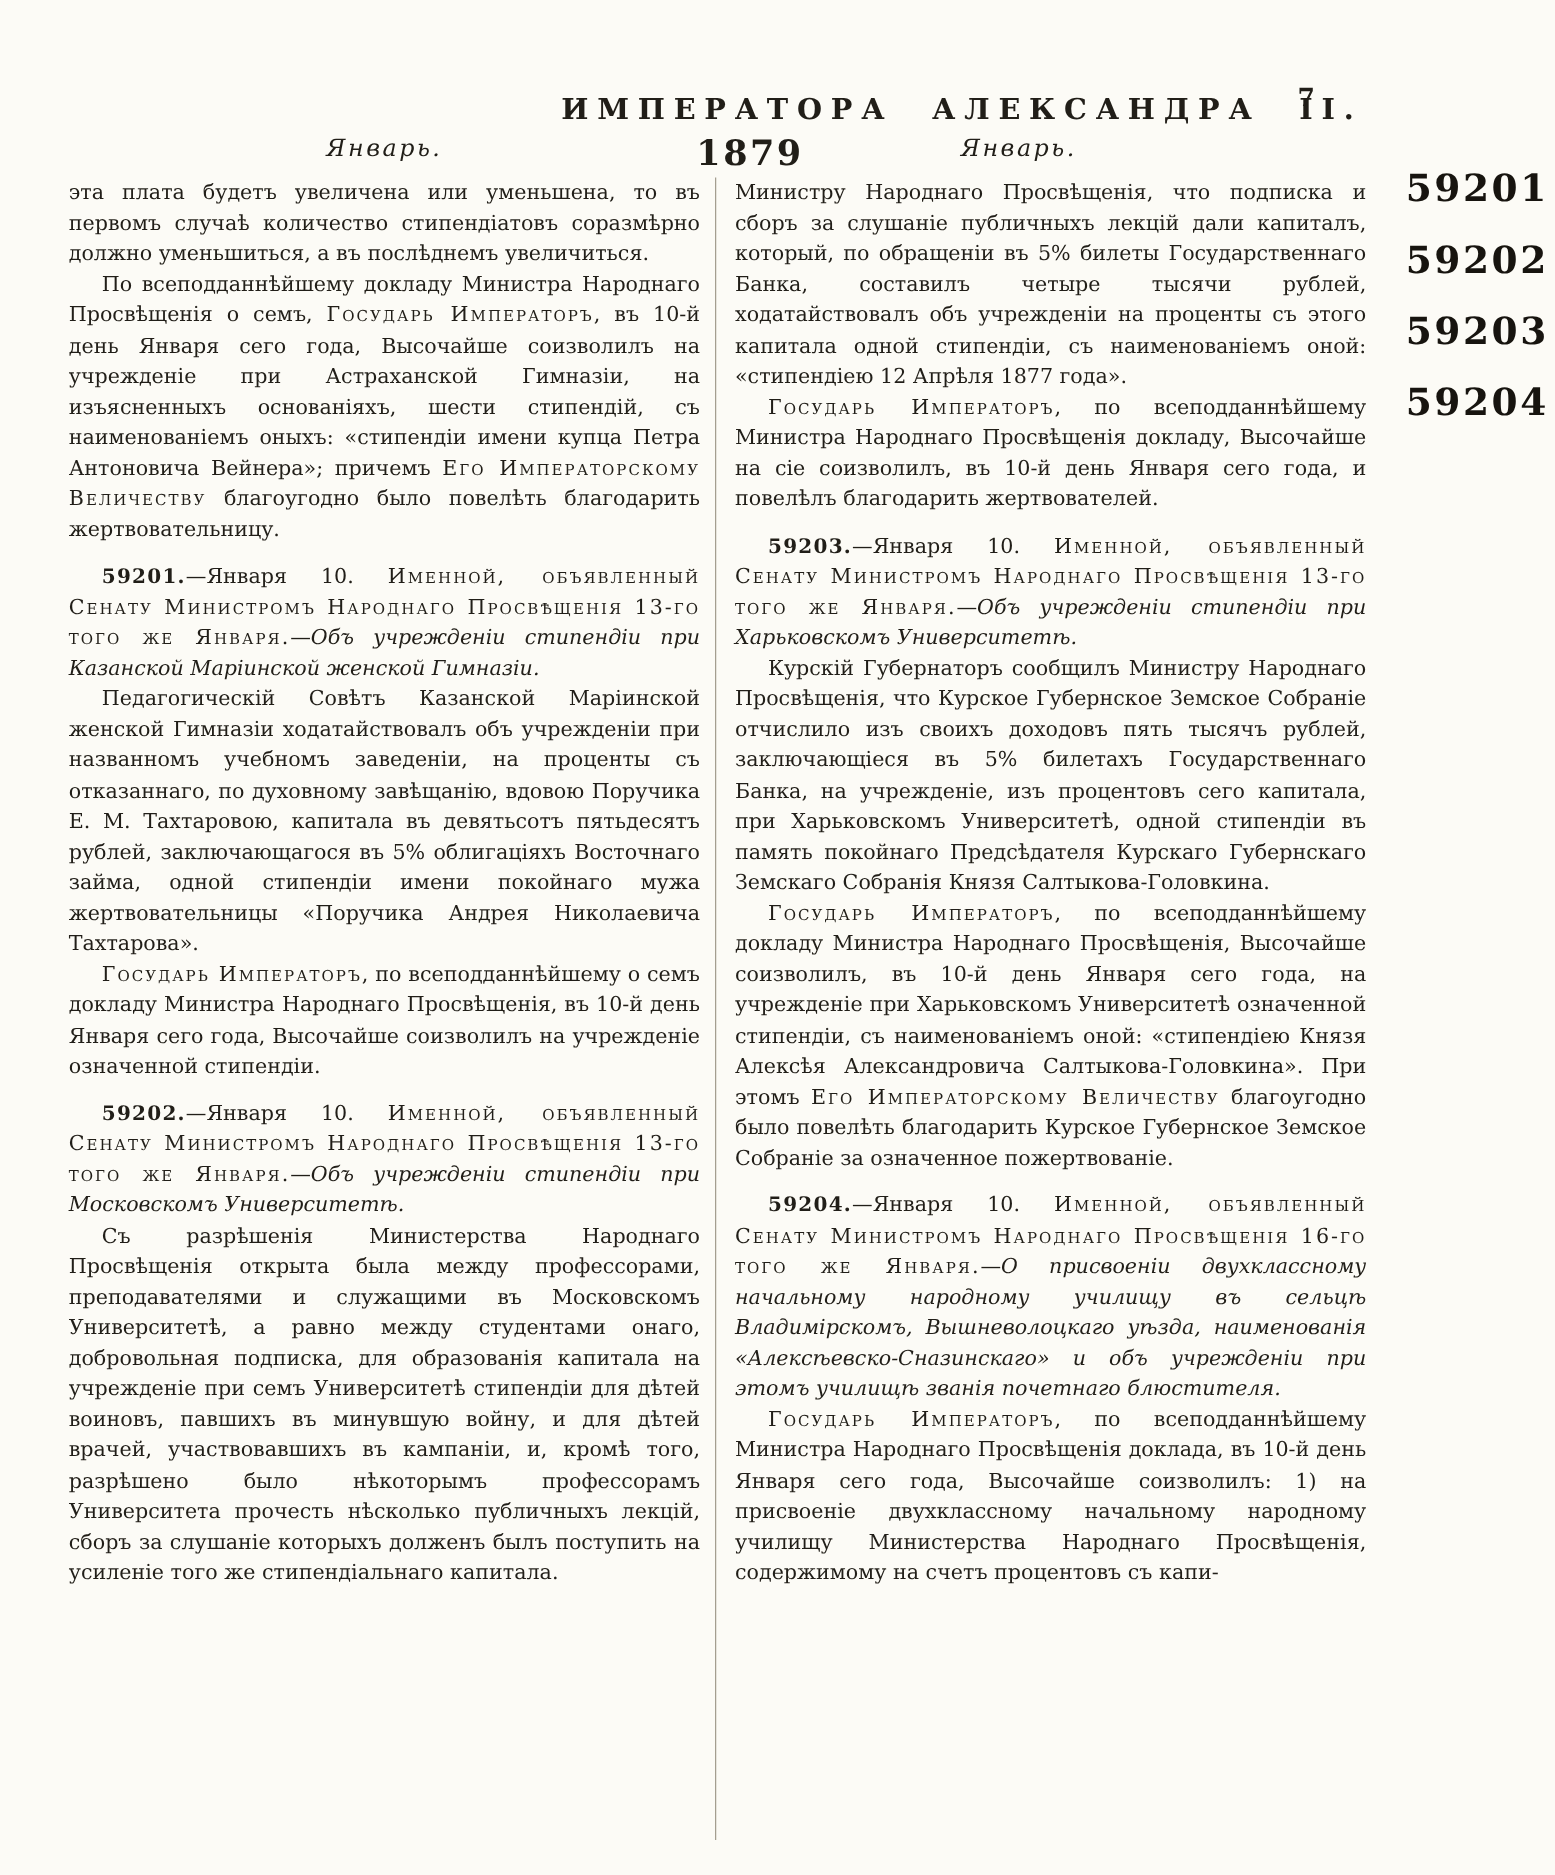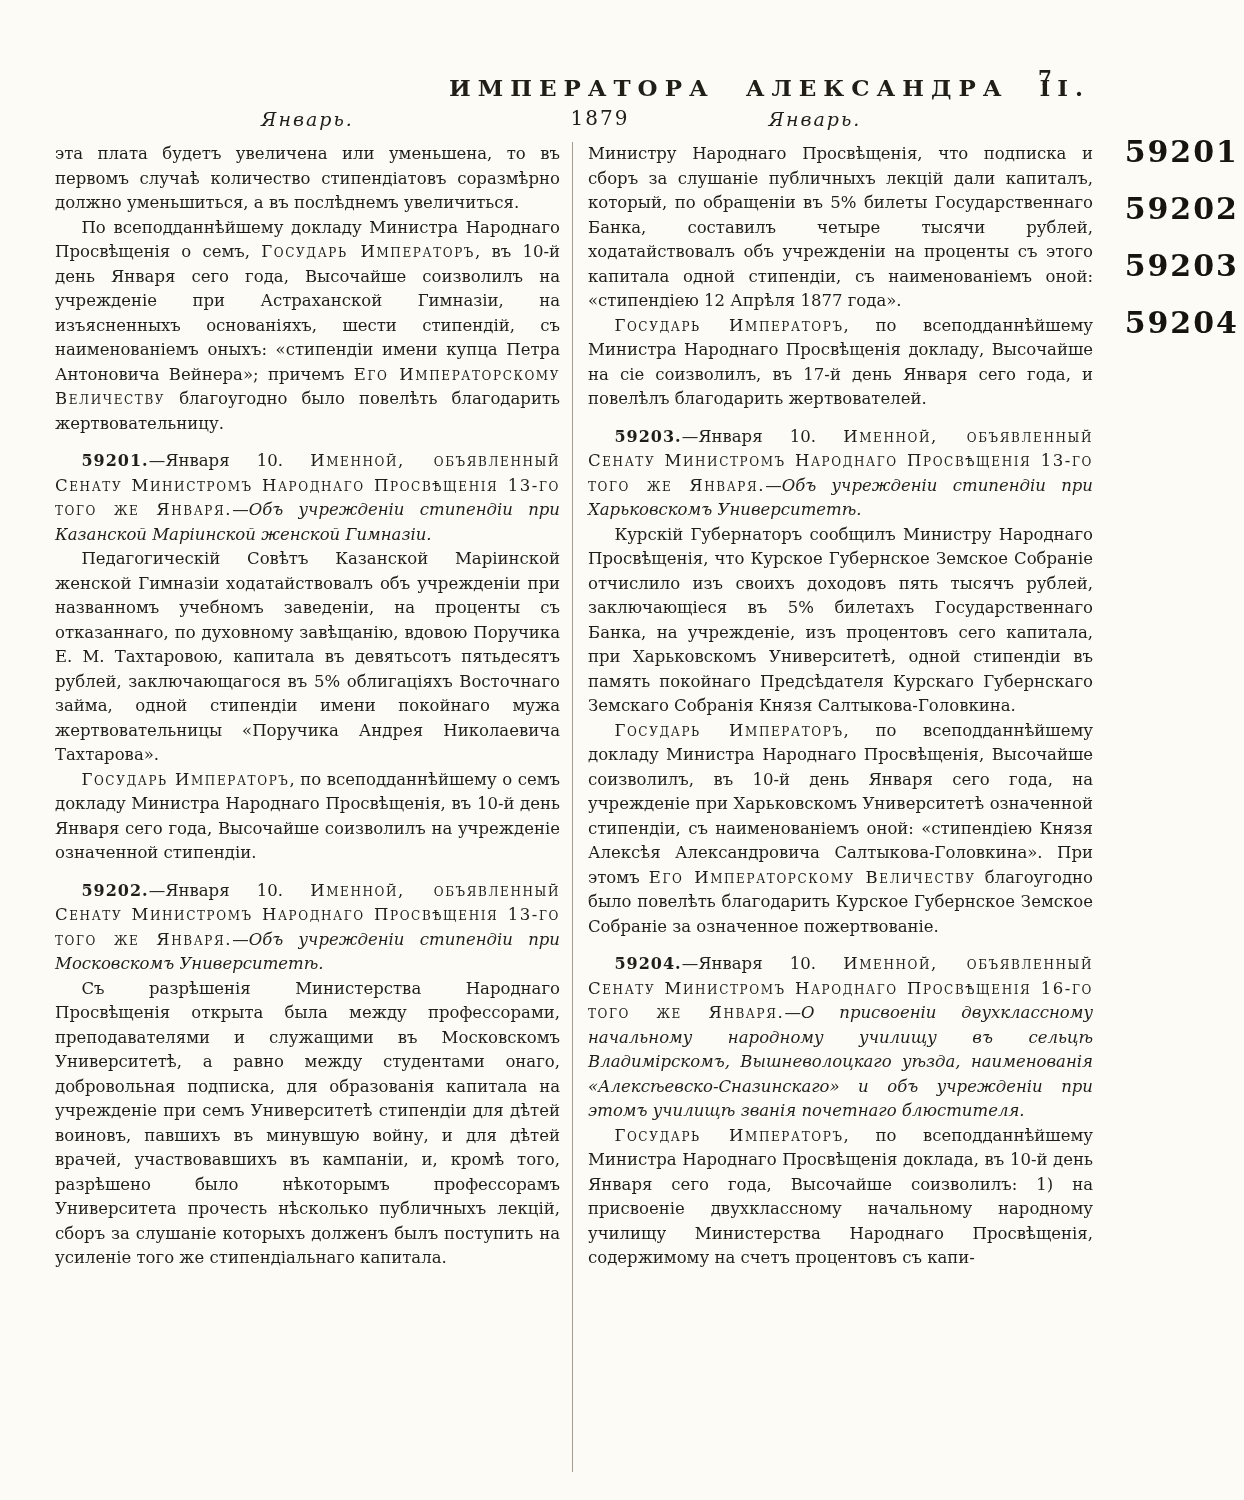--- a/index.html
+++ b/index.html
@@ -23,21 +23,21 @@
   .page-number {
     position:absolute; top:66px; left:1038px;
     font-size:20px; font-weight:bold;
   }
   .subheader-month-left {
     position:absolute; top:108px; left:55px; width:505px;
     text-align:center; font-style:italic; font-size:19px; letter-spacing:2px;
   }
   .subheader-year {
     position:absolute; top:106px; left:520px; width:160px;
-    text-align:center; font-size:20px; font-weight:normal; letter-spacing:2px;
+    text-align:center; font-size:28px; font-weight:bold; letter-spacing:2px;
   }
   .subheader-month-right {
     position:absolute; top:108px; left:585px; width:460px;
     text-align:center; font-style:italic; font-size:19px; letter-spacing:2px;
   }
   
   .column {
     position:absolute; top:142px; width:505px;
   }
   .column-left  { left:55px;  }
@@ -89,21 +89,21 @@
       <p class="para"><span class="run-n">эта плата будетъ увеличена или уменьшена, то въ первомъ случаѣ количество стипендіатовъ соразмѣрно должно уменьшиться, а въ послѣднемъ увеличиться.</span></p>
       <p class="para indent"><span class="run-n">По всеподданнѣйшему докладу Министра Народнаго Просвѣщенія о семъ, </span><span class="run-sp">Государь Императоръ</span><span class="run-n">, въ 10-й день Января сего года, Высочайше соизволилъ на учрежденіе при Астраханской Гимназіи, на изъясненныхъ основаніяхъ, шести стипендій, съ наименованіемъ оныхъ: «стипендіи имени купца Петра Антоновича Вейнера»; причемъ </span><span class="run-sp">Его Императорскому Величеству</span><span class="run-n"> благоугодно было повелѣть благодарить жертвовательницу.</span></p>
       <p class="para indent heading"><span class="run-b">59201.</span><span class="run-n">—Января 10. </span><span class="run-sp">Именной, объявленный Сенату Министромъ Народнаго Просвѣщенія 13-го того же Января.</span><span class="run-n">—</span><span class="run-i">Объ учрежденіи стипендіи при Казанской Маріинской женской Гимназіи.</span></p>
       <p class="para indent"><span class="run-n">Педагогическій Совѣтъ Казанской Маріинской женской Гимназіи ходатайствовалъ объ учрежденіи при названномъ учебномъ заведеніи, на проценты съ отказаннаго, по духовному завѣщанію, вдовою Поручика Е. М. Тахтаровою, капитала въ девятьсотъ пятьдесятъ рублей, заключающагося въ 5% облигаціяхъ Восточнаго займа, одной стипендіи имени покойнаго мужа жертвовательницы «Поручика Андрея Николаевича Тахтарова».</span></p>
       <p class="para indent"><span class="run-sp">Государь Императоръ</span><span class="run-n">, по всеподданнѣйшему о семъ докладу Министра Народнаго Просвѣщенія, въ 10-й день Января сего года, Высочайше соизволилъ на учрежденіе означенной стипендіи.</span></p>
       <p class="para indent heading"><span class="run-b">59202.</span><span class="run-n">—Января 10. </span><span class="run-sp">Именной, объявленный Сенату Министромъ Народнаго Просвѣщенія 13-го того же Января.</span><span class="run-n">—</span><span class="run-i">Объ учрежденіи стипендіи при Московскомъ Университетѣ.</span></p>
       <p class="para indent"><span class="run-n">Съ разрѣшенія Министерства Народнаго Просвѣщенія открыта была между профессорами, преподавателями и служащими въ Московскомъ Университетѣ, а равно между студентами онаго, добровольная подписка, для образованія капитала на учрежденіе при семъ Университетѣ стипендіи для дѣтей воиновъ, павшихъ въ минувшую войну, и для дѣтей врачей, участвовавшихъ въ кампаніи, и, кромѣ того, разрѣшено было нѣкоторымъ профессорамъ Университета прочесть нѣсколько публичныхъ лекцій, сборъ за слушаніе которыхъ долженъ былъ поступить на усиленіе того же стипендіальнаго капитала.</span></p>
     </div>
   <div class="column column-right">
       <p class="para"><span class="run-n">Министру Народнаго Просвѣщенія, что подписка и сборъ за слушаніе публичныхъ лекцій дали капиталъ, который, по обращеніи въ 5% билеты Государственнаго Банка, составилъ четыре тысячи рублей, ходатайствовалъ объ учрежденіи на проценты съ этого капитала одной стипендіи, съ наименованіемъ оной: «стипендіею 12 Апрѣля 1877 года».</span></p>
-      <p class="para indent"><span class="run-sp">Государь Императоръ</span><span class="run-n">, по всеподданнѣйшему Министра Народнаго Просвѣщенія докладу, Высочайше на сіе соизволилъ, въ 17-й день Января сего года, и повелѣлъ благодарить жертвователей.</span></p>
+      <p class="para indent"><span class="run-sp">Государь Императоръ</span><span class="run-n">, по всеподданнѣйшему Министра Народнаго Просвѣщенія докладу, Высочайше на сіе соизволилъ, въ 10-й день Января сего года, и повелѣлъ благодарить жертвователей.</span></p>
       <p class="para indent heading"><span class="run-b">59203.</span><span class="run-n">—Января 10. </span><span class="run-sp">Именной, объявленный Сенату Министромъ Народнаго Просвѣщенія 13-го того же Января.</span><span class="run-n">—</span><span class="run-i">Объ учрежденіи стипендіи при Харьковскомъ Университетѣ.</span></p>
       <p class="para indent"><span class="run-n">Курскій Губернаторъ сообщилъ Министру Народнаго Просвѣщенія, что Курское Губернское Земское Собраніе отчислило изъ своихъ доходовъ пять тысячъ рублей, заключающіеся въ 5% билетахъ Государственнаго Банка, на учрежденіе, изъ процентовъ сего капитала, при Харьковскомъ Университетѣ, одной стипендіи въ память покойнаго Предсѣдателя Курскаго Губернскаго Земскаго Собранія Князя Салтыкова-Головкина.</span></p>
       <p class="para indent"><span class="run-sp">Государь Императоръ</span><span class="run-n">, по всеподданнѣйшему докладу Министра Народнаго Просвѣщенія, Высочайше соизволилъ, въ 10-й день Января сего года, на учрежденіе при Харьковскомъ Университетѣ означенной стипендіи, съ наименованіемъ оной: «стипендіею Князя Алексѣя Александровича Салтыкова-Головкина». При этомъ </span><span class="run-sp">Его Императорскому Величеству</span><span class="run-n"> благоугодно было повелѣть благодарить Курское Губернское Земское Собраніе за означенное пожертвованіе.</span></p>
       <p class="para indent heading"><span class="run-b">59204.</span><span class="run-n">—Января 10. </span><span class="run-sp">Именной, объявленный Сенату Министромъ Народнаго Просвѣщенія 16-го того же Января.</span><span class="run-n">—</span><span class="run-i">О присвоеніи двухклассному начальному народному училищу въ сельцѣ Владимірскомъ, Вышневолоцкаго уѣзда, наименованія «Алексѣевско-Сназинскаго» и объ учрежденіи при этомъ училищѣ званія почетнаго блюстителя.</span></p>
       <p class="para indent"><span class="run-sp">Государь Императоръ</span><span class="run-n">, по всеподданнѣйшему Министра Народнаго Просвѣщенія доклада, въ 10-й день Января сего года, Высочайше соизволилъ: 1) на присвоеніе двухклассному начальному народному училищу Министерства Народнаго Просвѣщенія, содержимому на счетъ процентовъ съ капи-</span></p>
     </div>
 
   <div class="margin-numbers">
       <div class="margin-num">59201</div>
       <div class="margin-num">59202</div>

